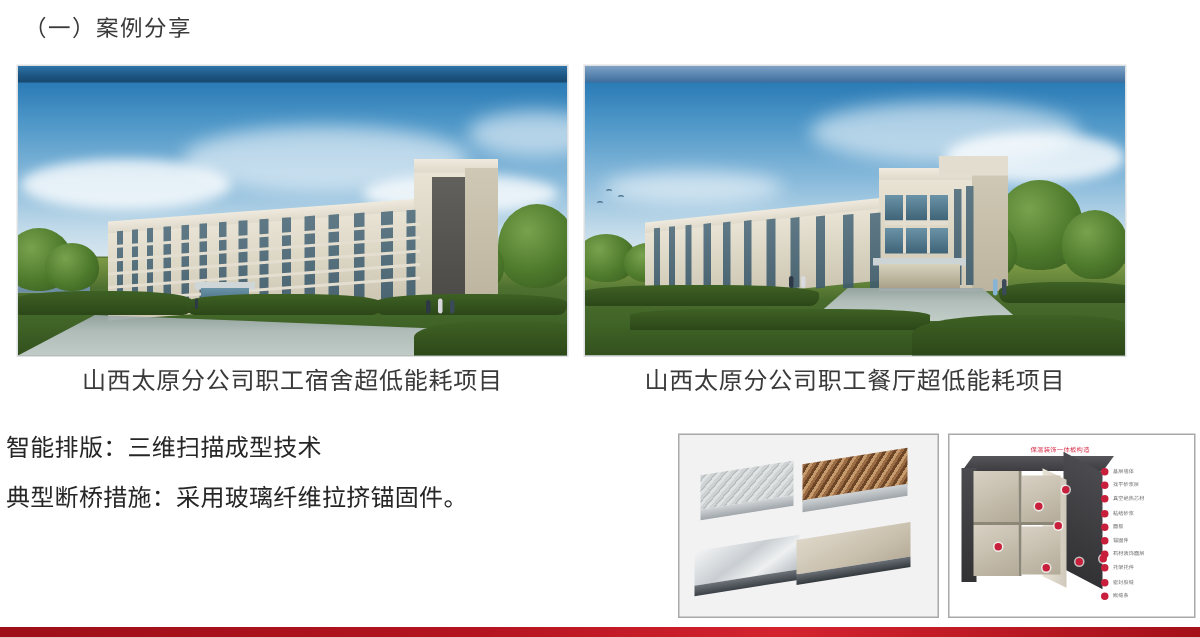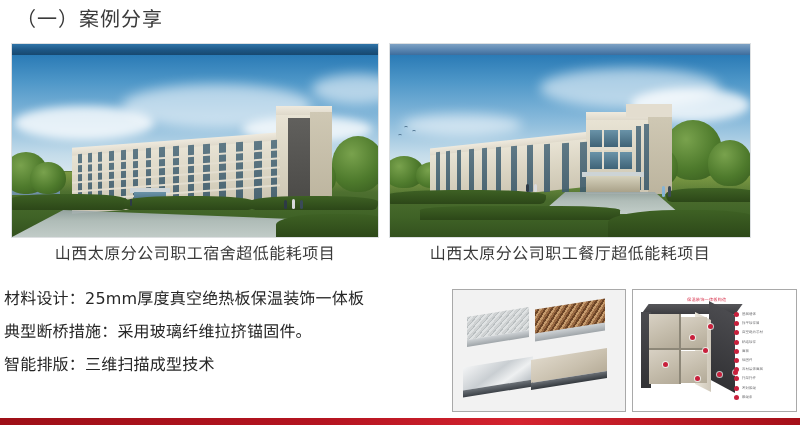--- a/index.html
+++ b/index.html
@@ -15,21 +15,21 @@
     overflow: hidden;
     position: relative;
     color: #2b2b2b;
   }
 
   
   .slide-title {
     position: absolute;
     left: 16px;
     top: 4px;
-    font-size: 20px;
+    font-size: 15px;
     line-height: 30px;
     letter-spacing: 1px;
     color: #3a3a3a;
     font-family: "DejaVu Sans", "Liberation Sans", sans-serif;
     white-space: nowrap;
   }
 
   
   .photo-row {
     position: absolute;
@@ -414,23 +414,22 @@
     <div class="person" style="left:278px; top:142px; width:3px; height:11px; background:#3b4a57;"></div>
     <div class="person" style="left:136px; top:140px; width:3px; height:8px;"></div>
     <div class="person" style="left:144px; top:140px; width:3px; height:8px; background:#d8dade;"></div>
   </div>
 </div>
 
 <div class="caption left">山西太原分公司职工宿舍超低能耗项目</div>
 <div class="caption right">山西太原分公司职工餐厅超低能耗项目</div>
 
 <div class="spec-list">
-  <div class="spec-line">材料设计：25mm厚度真空绝热板保温装饰一体板</div>
+  <div class="spec-line">智能排版：三维扫描成型技术</div>
   <div class="spec-line">典型断桥措施：采用玻璃纤维拉挤锚固件。</div>
-  <div class="spec-line">智能排版：三维扫描成型技术</div>
 </div>
 
 <div class="fig-panel samples">
 
   <div class="board" style="left:14px; top:22px; width:62px; height:30px;">
     <div class="board-top tex-gray"></div>
     <div class="board-edge"></div>
   </div>
 
   <div class="board" style="left:82px; top:14px; width:70px; height:32px;">

